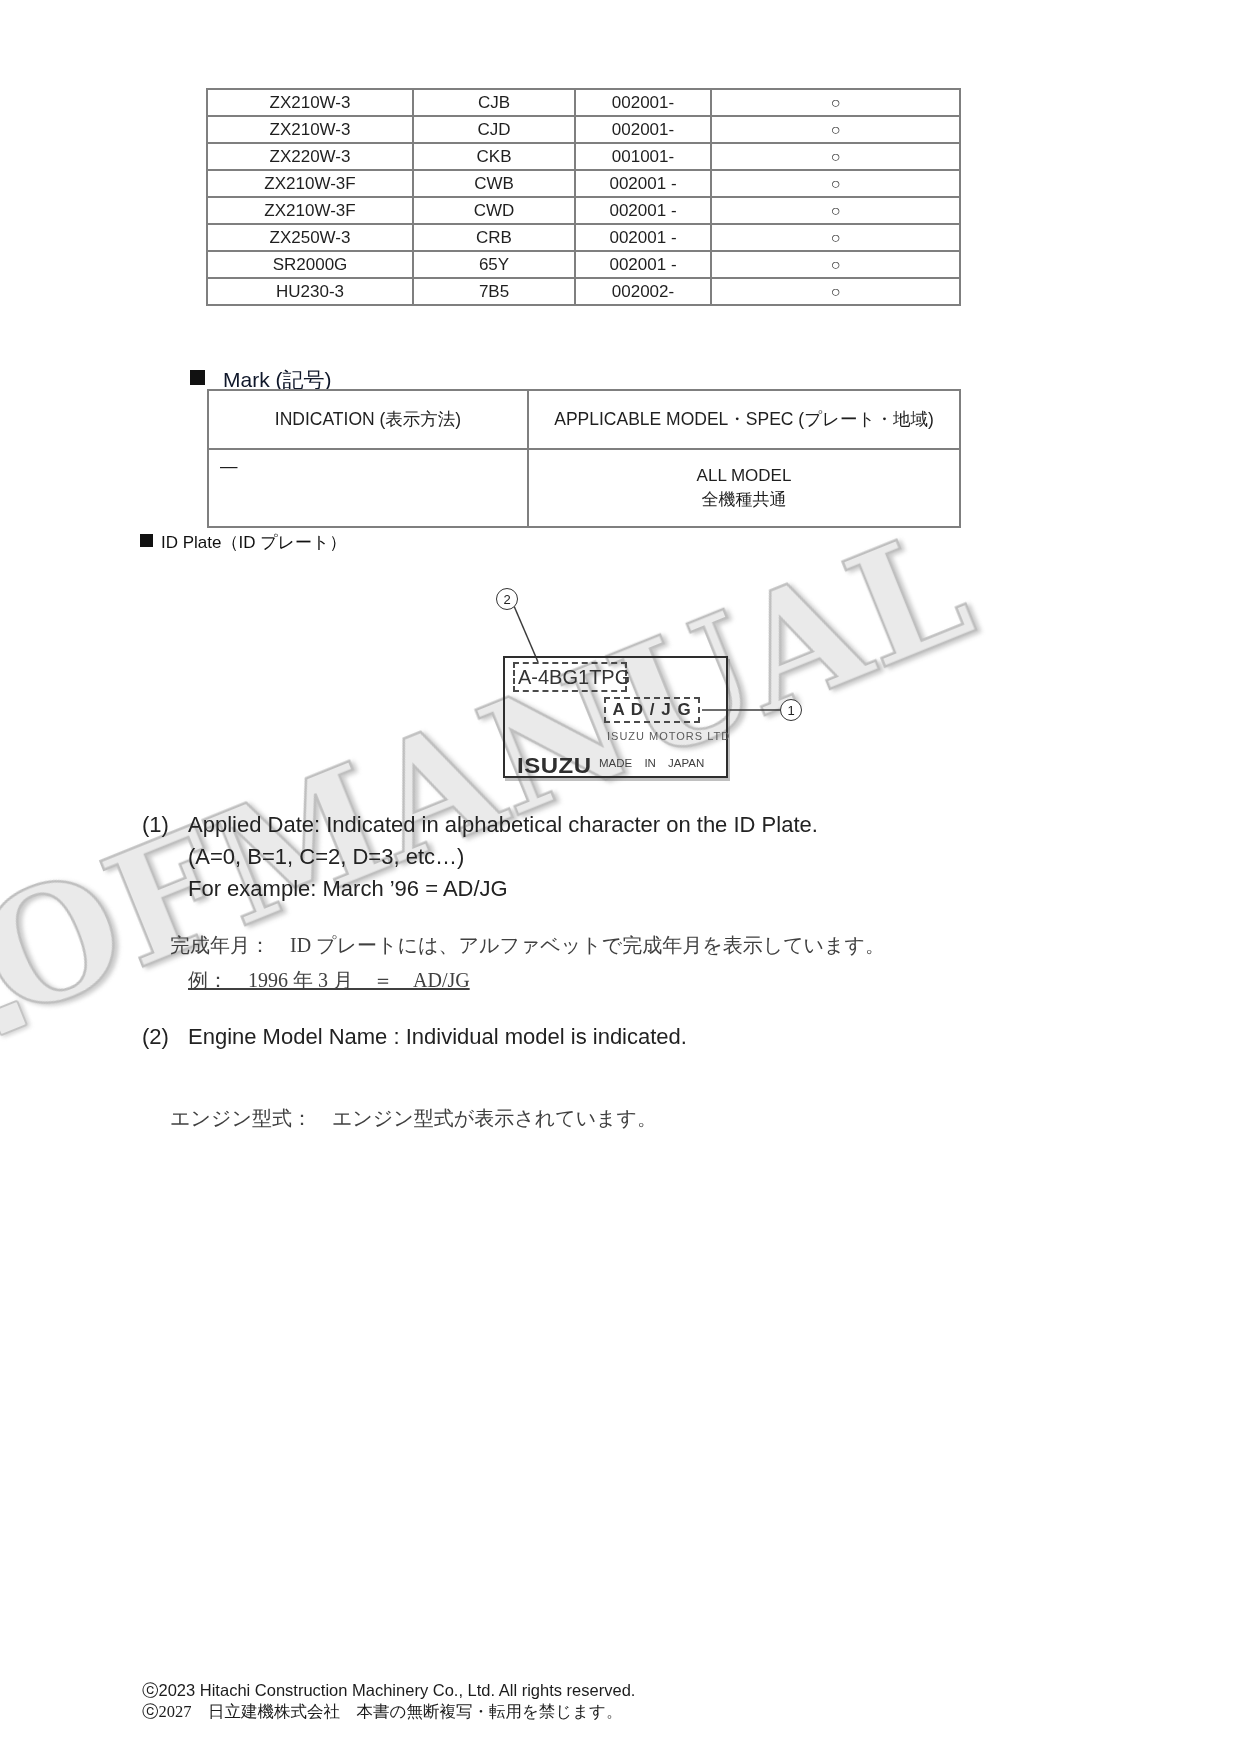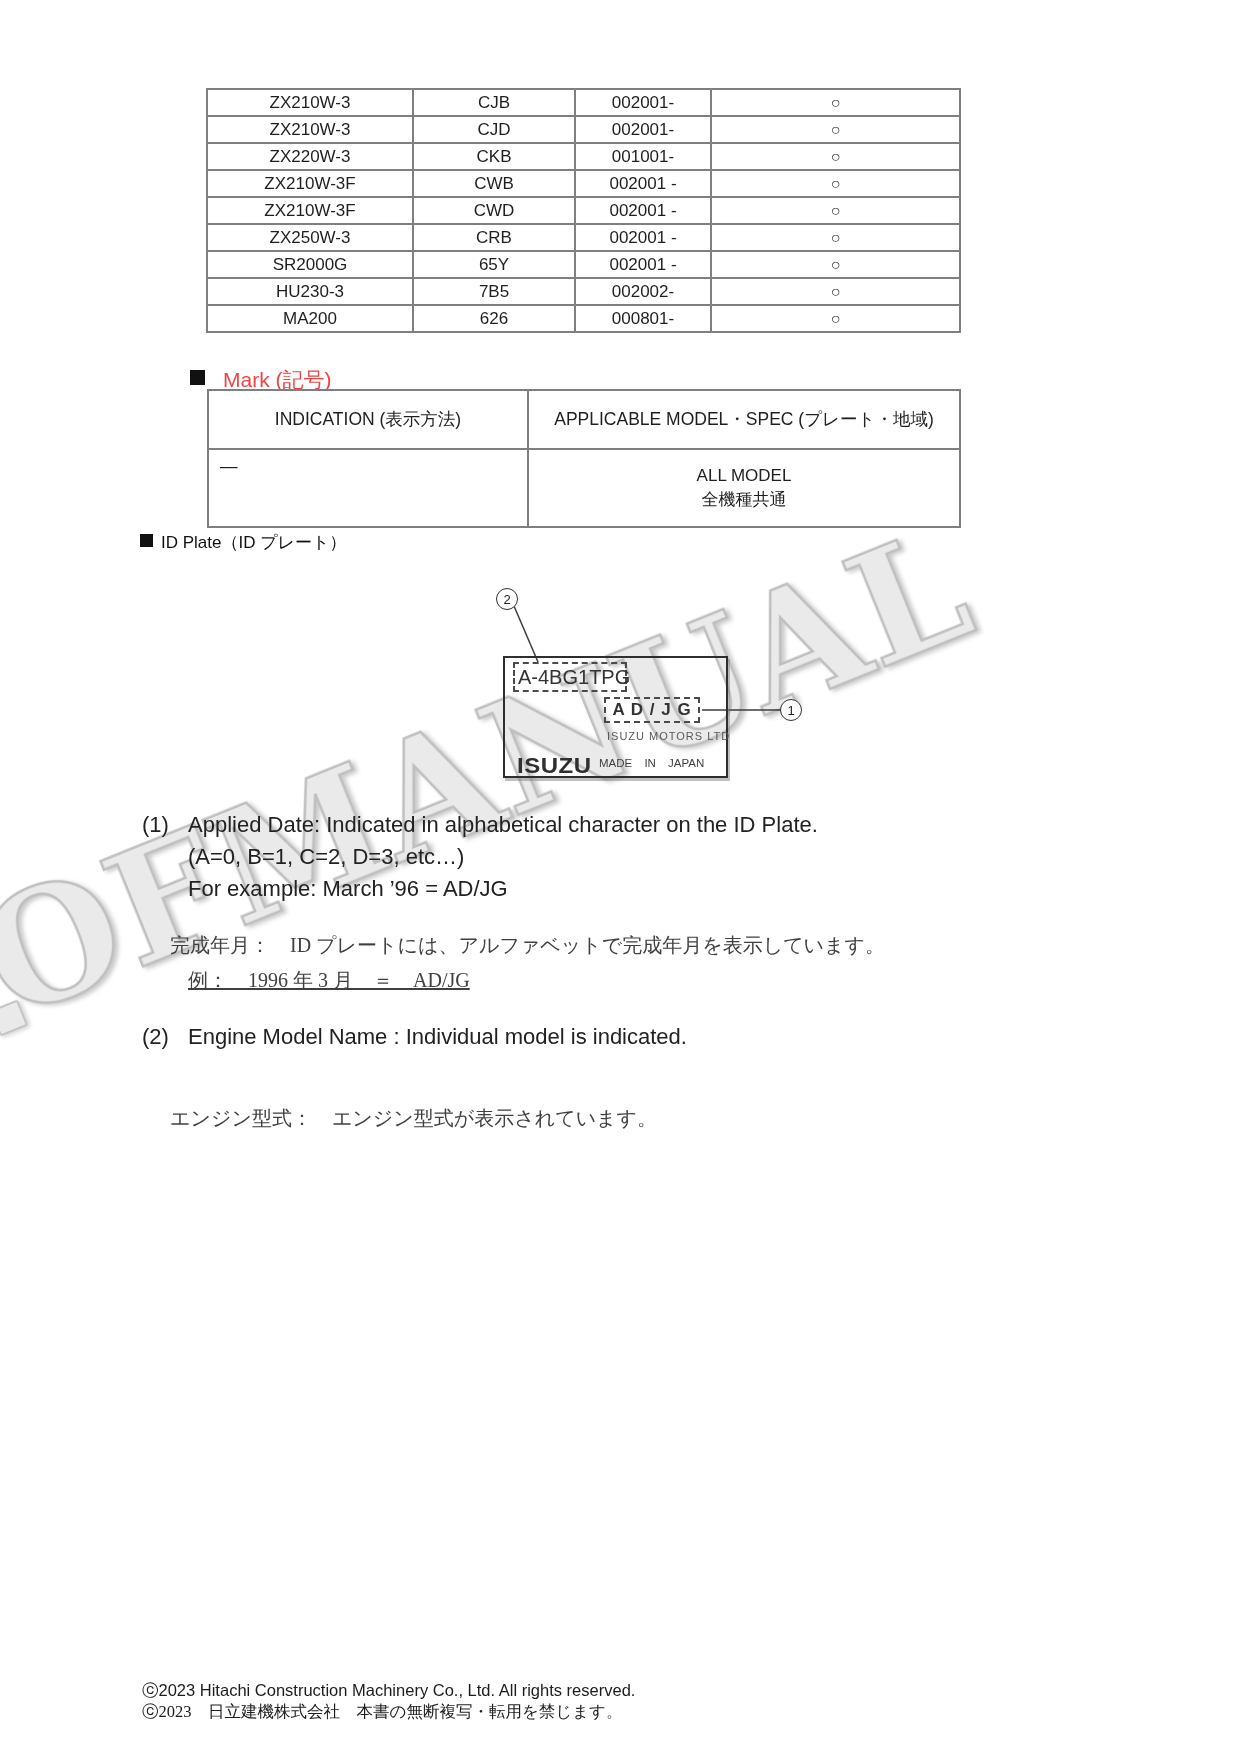--- a/index.html
+++ b/index.html
@@ -39,21 +39,21 @@
     border:2px solid #7f7f7f;height:25px;line-height:25px;padding:0;
     text-align:center;font-size:17px;color:#1f1f1f;overflow:hidden;white-space:nowrap;
   }
   #serial-table td.mark-cell{font-size:16px;color:#3a3a3a;}
 
   
   .sec-head{display:flex;align-items:flex-start;}
   .bullet{background:#111;flex:0 0 auto;}
   #mark-heading{left:190px;top:366px;}
   #mark-heading .bullet{width:15px;height:15px;margin-top:4px;}
-  #mark-heading .sec-label{margin-left:18px;font-size:21px;color:#ef4444;}
+  #mark-heading .sec-label{margin-left:18px;font-size:21px;color:#0f172a;}
   #idplate-heading{left:140px;top:531px;}
   #idplate-heading .bullet{width:13px;height:13px;margin-top:3px;}
   #idplate-heading .sec-label{margin-left:8px;font-size:17px;color:#111;}
 
   
   #mark-table{left:207px;top:389px;}
   #mark-table table{border-collapse:collapse;table-layout:fixed;width:752px;}
   #mark-table td{border:2px solid #7f7f7f;padding:14px;font-size:17.5px;color:#1f1f1f;}
   #mark-table .hdr td{height:29px;text-align:center;line-height:29px;white-space:nowrap;}
   #mark-table .body td{height:48px;vertical-align:top;}
@@ -162,26 +162,20 @@
       <tr>
         <td>SR2000G</td>
         <td>65Y</td>
         <td>002001 -</td>
         <td class="mark-cell">○</td>
       </tr>
       <tr>
         <td>HU230-3</td>
         <td>7B5</td>
         <td>002002-</td>
-        <td class="mark-cell">○</td>
-      </tr>
-      <tr>
-        <td>MA200</td>
-        <td>626</td>
-        <td>000801-</td>
         <td class="mark-cell">○</td>
       </tr>
     </tbody>
   </table>
 </div>
 
 <div id="mark-heading" class="abs content sec-head">
   <span class="bullet"></span>
   <span class="sec-label">Mark (記号)</span>
 </div>
@@ -234,13 +228,13 @@
 <div id="item1-line2" class="abs content en-line">(A=0, B=1, C=2, D=3, etc…)</div>
 <div id="item1-line3" class="abs content en-line">For example: March ’96 = AD/JG</div>
 <div id="item1-jp1" class="abs content jp-line">完成年月：　ID プレートには、アルファベットで完成年月を表示しています。</div>
 <div id="item1-jp2" class="abs content jp-line">例：　1996 年 3 月　＝　AD/JG</div>
 
 <div id="item2-num" class="abs content num">(2)</div>
 <div id="item2-line1" class="abs content en-line">Engine Model Name : Individual model is indicated.</div>
 <div id="item2-jp1" class="abs content jp-line">エンジン型式：　エンジン型式が表示されています。</div>
 
 <div id="footer-en" class="abs content">ⓒ2023 Hitachi Construction Machinery Co., Ltd. All rights reserved.</div>
-<div id="footer-jp" class="abs content">ⓒ2023　日立建機株式会社　本書の無断複写・転用を禁じます。</div>
+<div id="footer-jp" class="abs content">ⓒ2027　日立建機株式会社　本書の無断複写・転用を禁じます。</div>
 
 </body></html>

